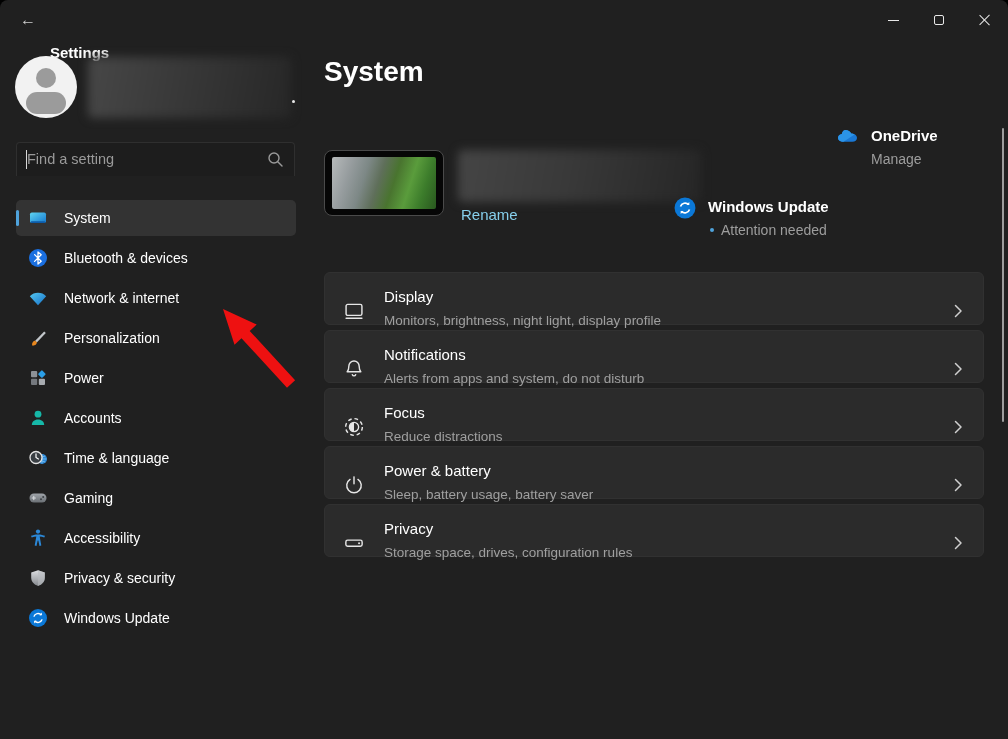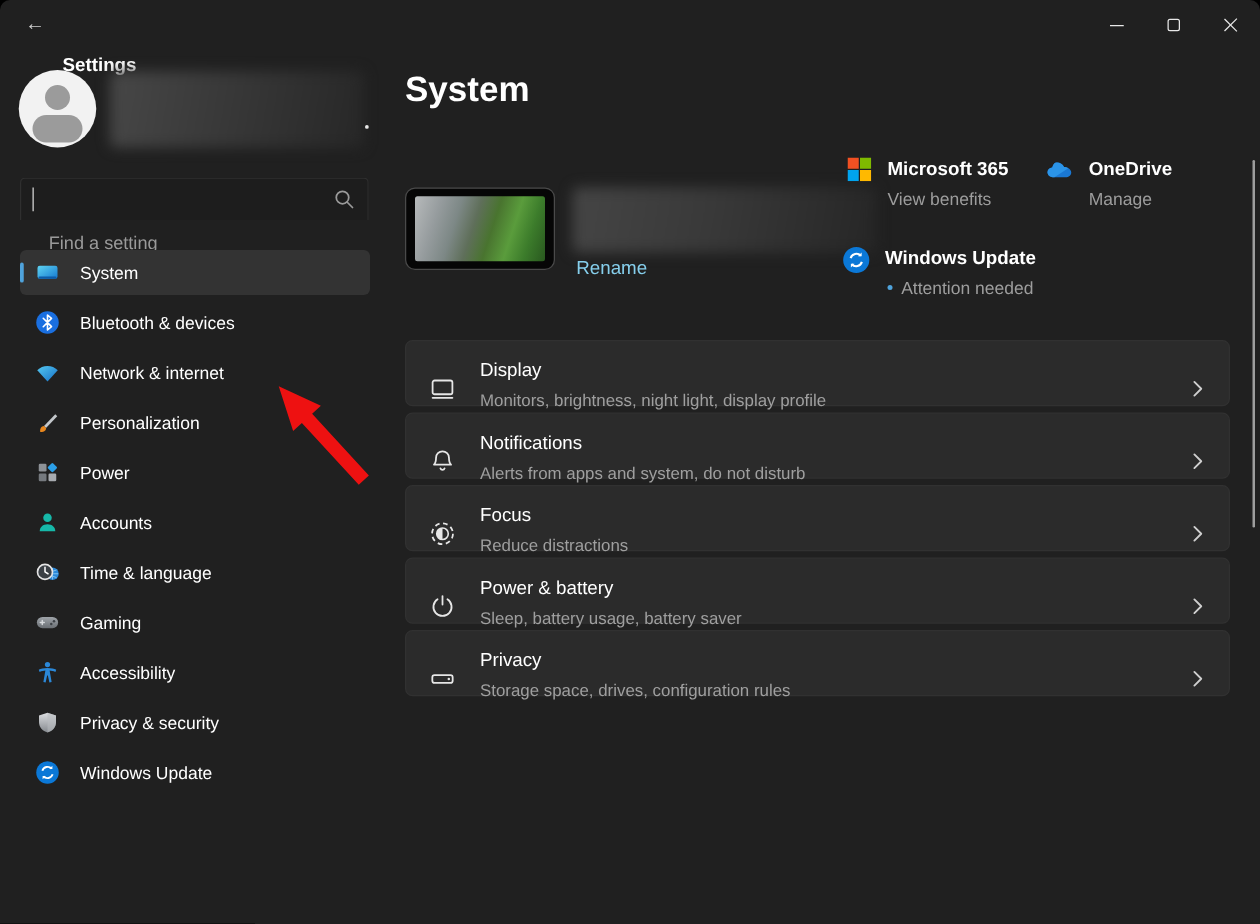--- a/index.html
+++ b/index.html
@@ -30,22 +30,22 @@
     background:#f2f2f2; overflow:hidden; }
   .avatar .head{ position:absolute; left:21px; top:12px; width:20px; height:20px; border-radius:50%; background:#9b9b9b; }
   .avatar .shoulders{ position:absolute; left:11px; top:36px; width:40px; height:22px; border-radius:11px; background:#9b9b9b; }
   .user-blur{ position:absolute; left:88px; top:9px; width:203px; height:61px; border-radius:5px;
     background:linear-gradient(100deg,#474747 0%,#3a3a3a 40%,#2f2f2f 75%,#272727 100%);
     filter:blur(5px); }
   .user-dot{ position:absolute; left:292px; top:52px; width:3px; height:3px; background:#e8e8e8; border-radius:50%; }
 
   .search-box{ position:absolute; left:16px; top:94px; width:279px; height:34px;
     background:#1d1d1d; border:1px solid #2f2f2f; border-bottom:none; border-radius:4px 4px 0 0; }
-  .search-box input{ position:absolute; left:22px; top:0; width:230px; height:32px; background:transparent;
-    border:none; outline:none; color:#cfcfcf; font-size:14.5px; font-family:inherit; caret-color:#fff;margin-top:36px; }
+  .search-box input{ position:absolute; left:10px; top:0; width:230px; height:32px; background:transparent;
+    border:none; outline:none; color:#cfcfcf; font-size:14.5px; font-family:inherit; caret-color:#fff; }
   .search-box input::placeholder{ color:#9a9a9a; }
   .search-caret{ position:absolute; left:9px; top:7px; width:1px; height:19px; background:#d8d8d8; }
   .search-icon{ position:absolute; right:10px; top:8px; }
 
   .nav{ position:absolute; left:16px; top:152px; width:280px; }
   .nav-item{ position:relative; display:flex; align-items:center; height:36px; margin-bottom:4px;
     border-radius:5px; padding-left:12px; cursor:default; }
   .nav-item.selected{ background:#333333; }
   .accent-pill{ position:absolute; left:0; top:10px; width:3px; height:16px; border-radius:2px; background:#4fa3dc; }
   .nav-icon{ width:20px; height:20px; margin-right:16px; flex:0 0 20px; display:flex; align-items:center; justify-content:center; }
@@ -271,34 +271,20 @@
 
   <div class="main">
     <div class="page-title">System</div>
 
     <div class="device-thumb">
       <div class="screen"></div>
     </div>
     <div class="device-blur"></div>
     <div class="rename-link">Rename</div>
 
-    <div class="promo promo-ms365">
-      <span class="p-icon">
-        <svg width="19" height="19" viewBox="0 0 19 19">
-            <rect x="0" y="0" width="9" height="9" fill="#f25022"></rect>
-            <rect x="10" y="0" width="9" height="9" fill="#7fba00"></rect>
-            <rect x="0" y="10" width="9" height="9" fill="#00a4ef"></rect>
-            <rect x="10" y="10" width="9" height="9" fill="#ffb900"></rect>
-          </svg>
-      </span>
-      <div>
-        <div class="p-title">Microsoft 365</div>
-        <div class="p-sub">View benefits</div>
-      </div>
-    </div>
 
     <div class="promo promo-onedrive">
       <span class="p-icon">
         <svg width="26" height="19" viewBox="0 0 26 17">
             <path d="M10.5 3 C13 3 15.2 4.4 16.2 6.5 C19.5 6.6 22 8.4 22 11 C22 13.3 20 14.8 17.5 14.8 L8 14.8 C5 14.8 3 13.2 3 10.8 C3 8.7 4.6 7.2 6.8 6.9 C7.4 4.6 8.7 3 10.5 3 Z" fill="#1a78d4"></path>
             <path d="M10.5 3 C13 3 15.2 4.4 16.2 6.5 C17.5 6.5 18.7 6.9 19.6 7.5 L8.5 14.8 C5.5 14.8 3 13.2 3 10.8 C3 8.7 4.6 7.2 6.8 6.9 C7.4 4.6 8.7 3 10.5 3 Z" fill="#2b94e8"></path>
           </svg>
       </span>
       <div>
         <div class="p-title">OneDrive</div>

